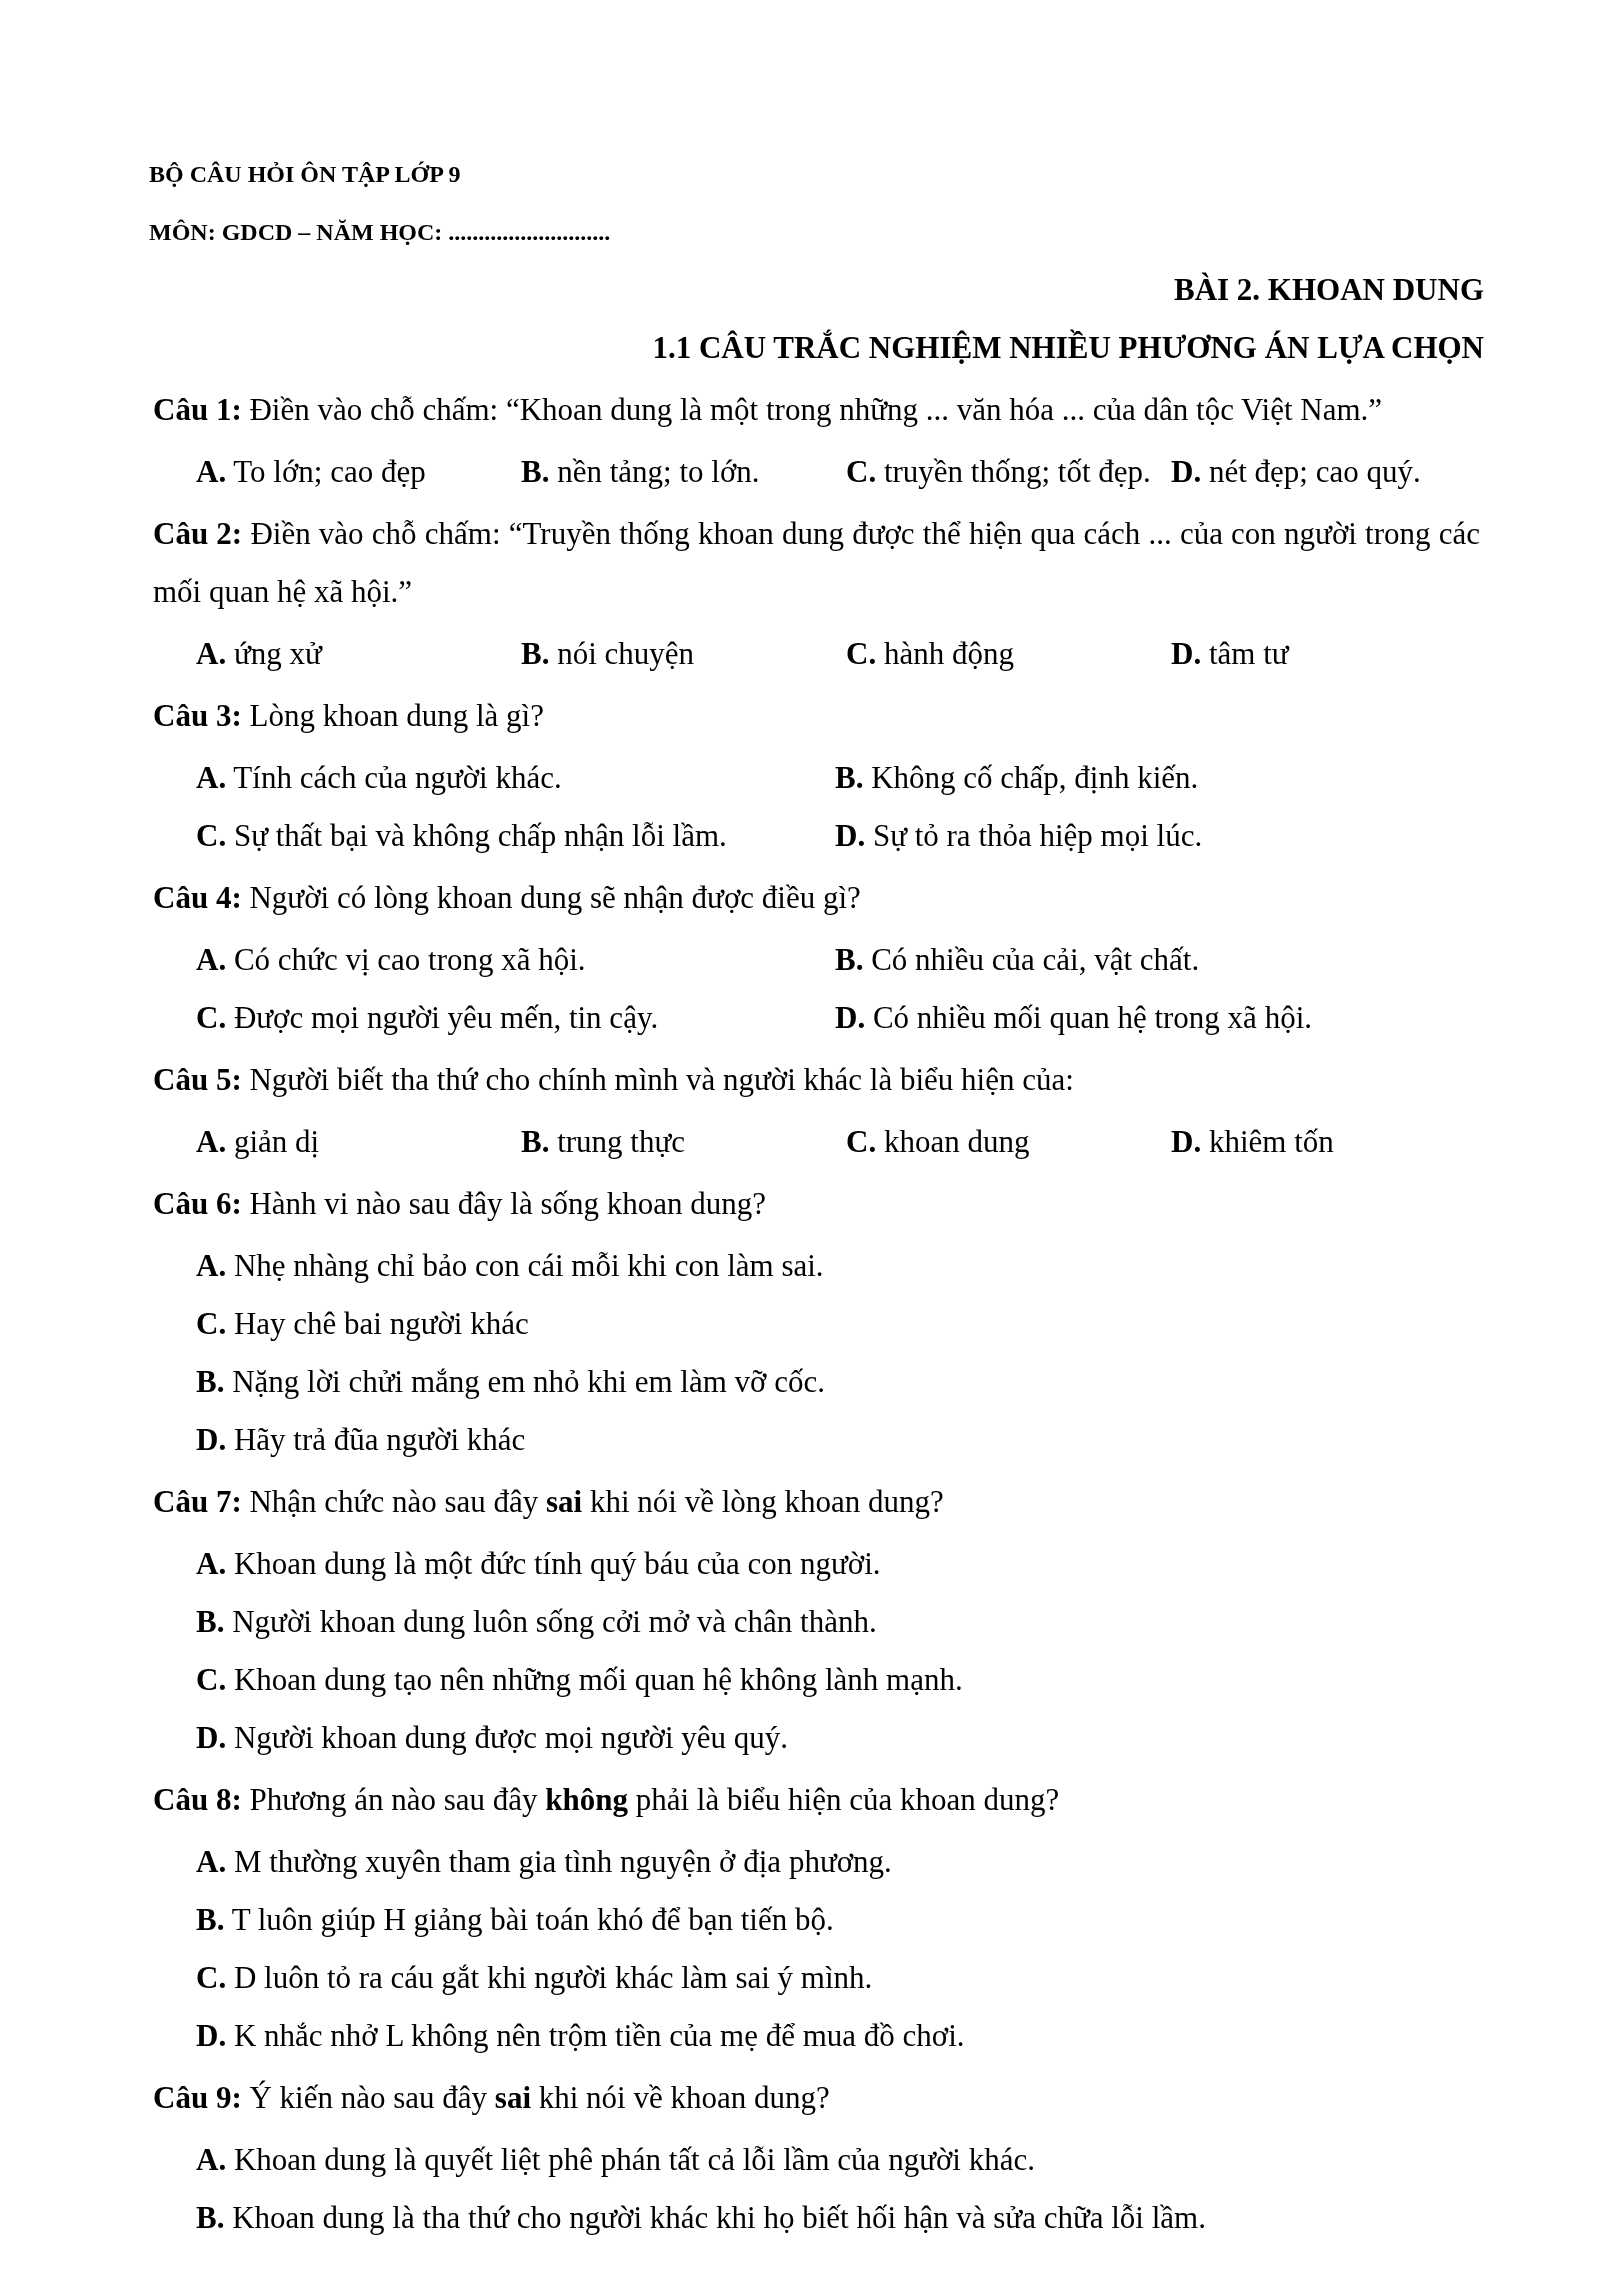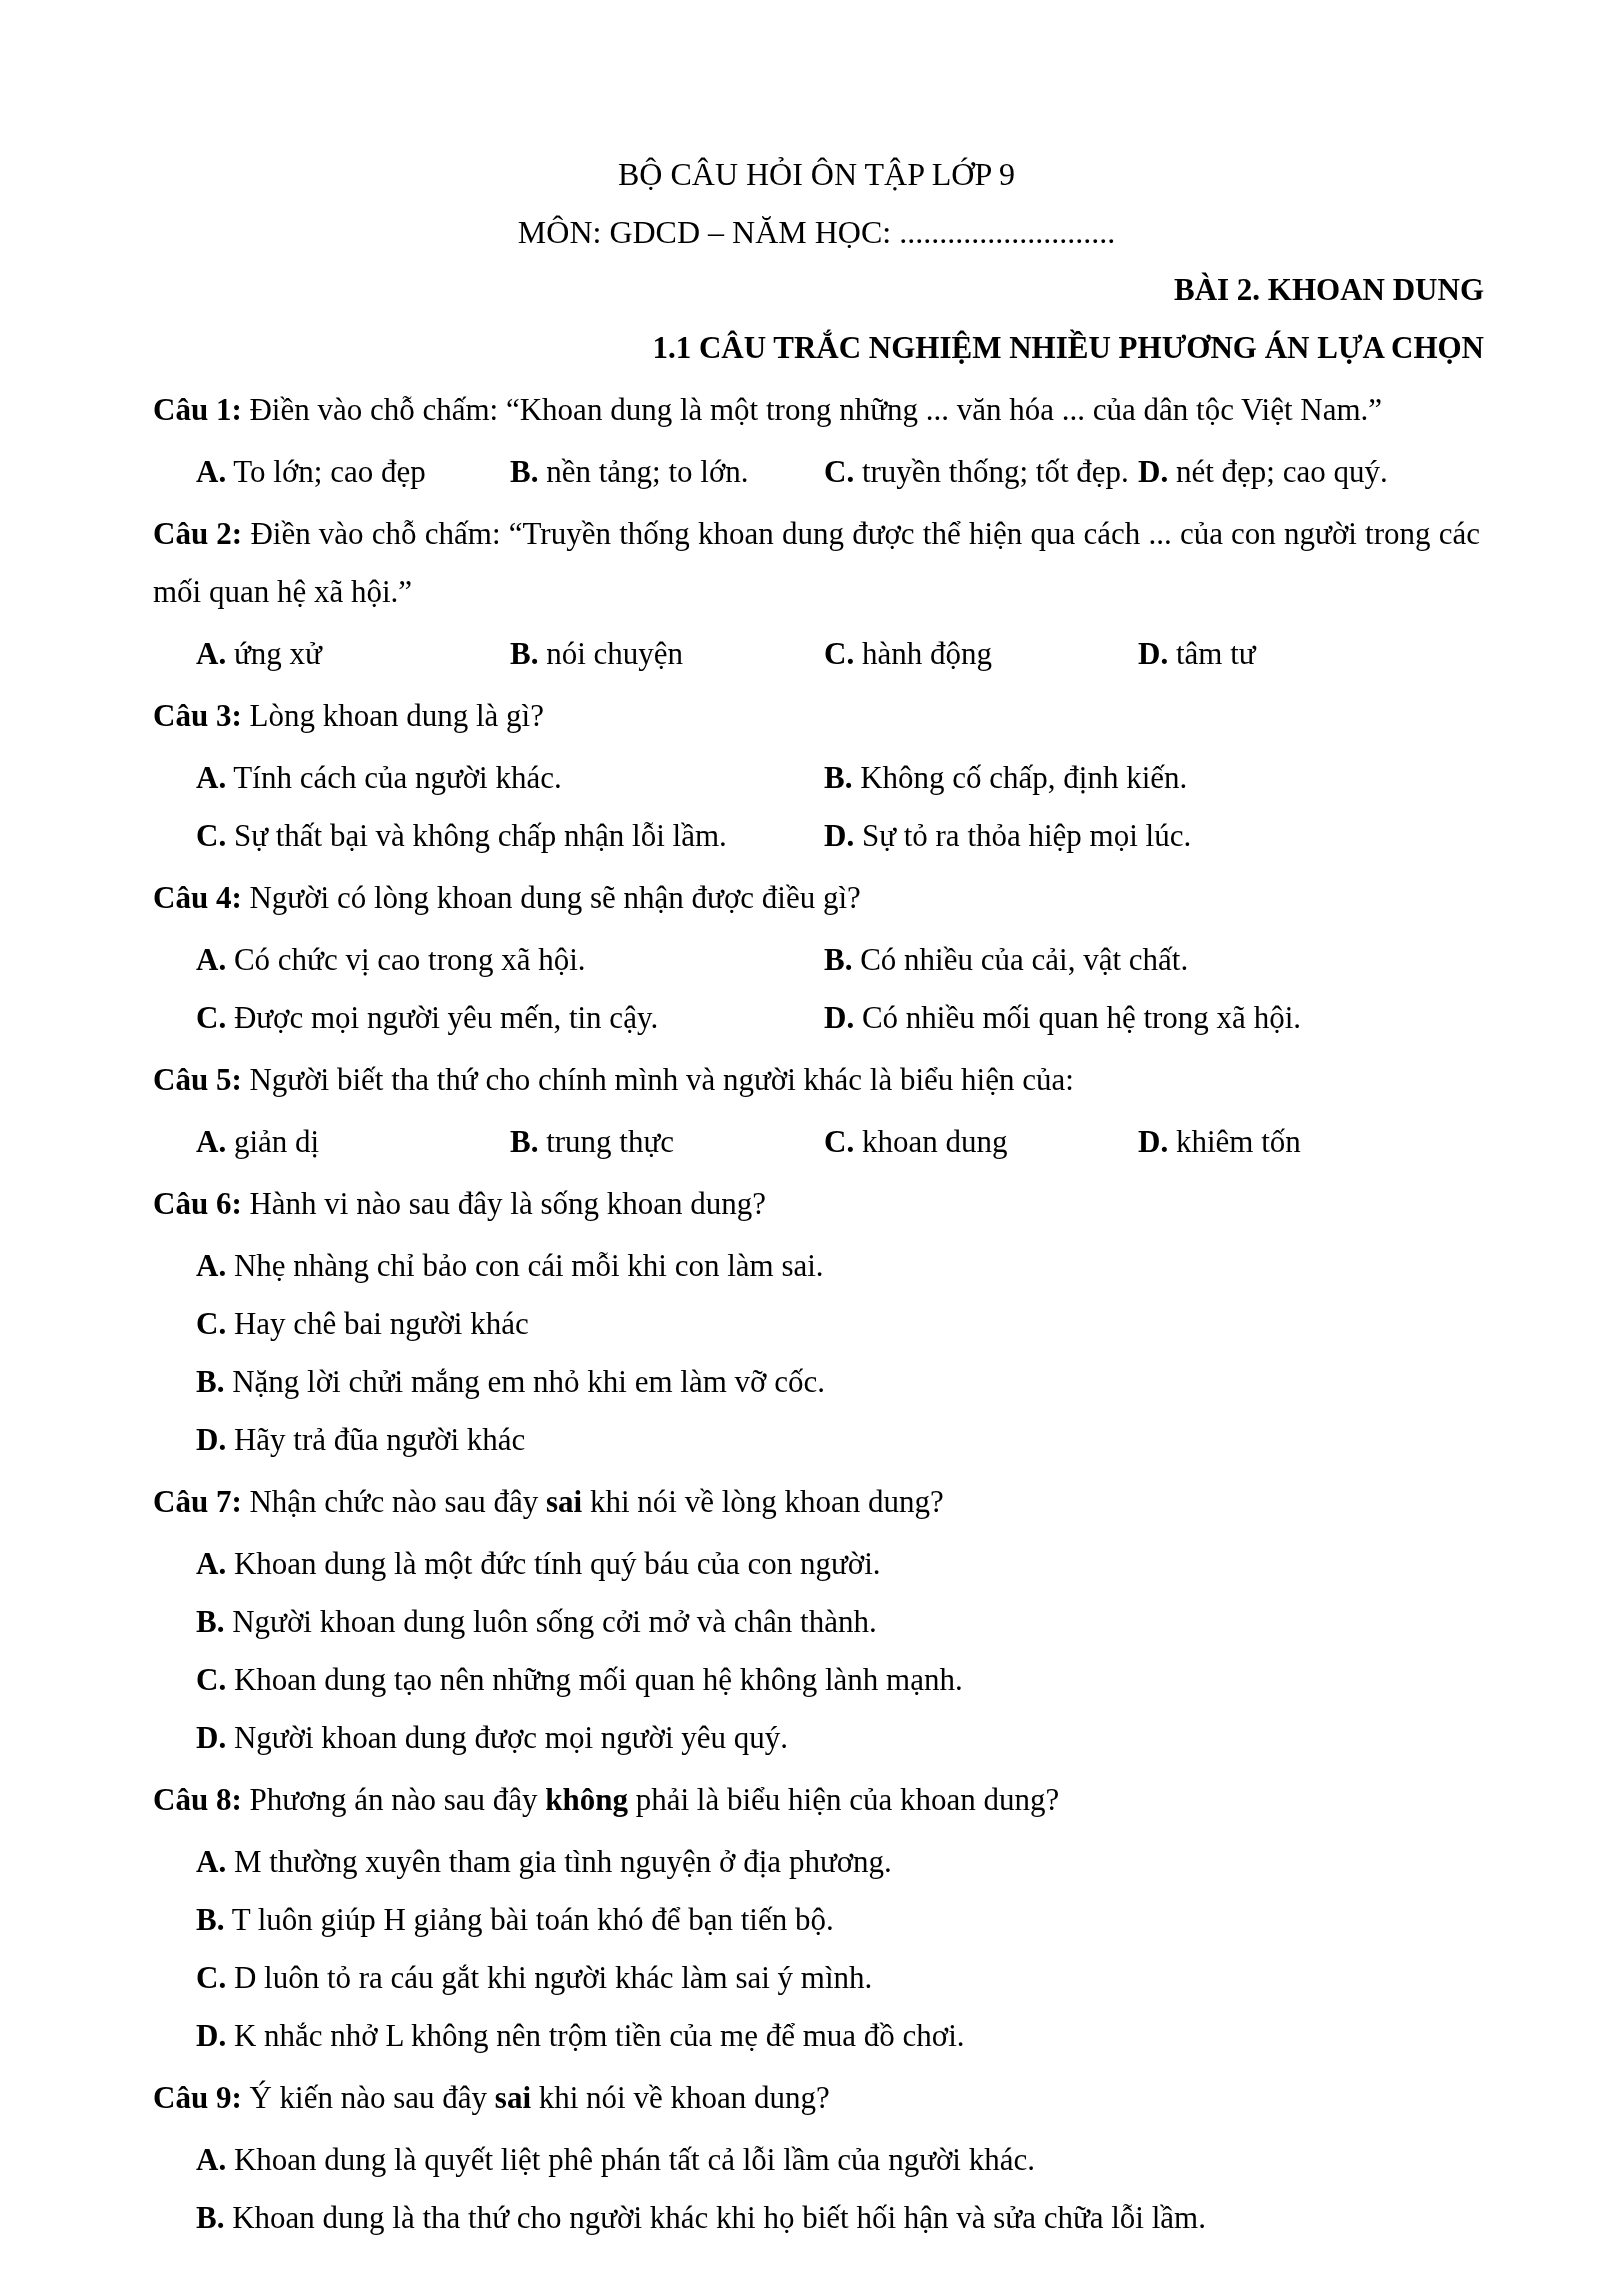--- a/index.html
+++ b/index.html
@@ -15,36 +15,37 @@
     background: #ffffff;
     color: #000000;
     font-family: "Liberation Serif", "DejaVu Serif", serif;
     font-size: 31px;
     line-height: 58px;
     padding: 145px 139px 31px 149px;
     overflow: hidden;
   }
   .doc-title,
   .doc-subtitle {
-    text-align: center;
-    font-weight: normal;
-    font-size: 32px;
+    text-align: left;
+    font-weight: bold;
+    font-size: 24px;
   }
   .doc-heading {
     font-weight: bold;
     font-size: 31px;
     text-align: right;
   }
   p.question {
     margin: 4px;
     text-align: justify;
   }
   .opt-row {
     display: flex;
     flex-wrap: nowrap;
+    gap: 11px;
   }
   .opt {
     white-space: nowrap;
   }
   .opt-row .opt:first-child {
     margin-left: 47px;
   }
   .row4 .opt {
     min-width: 314px;
   }

